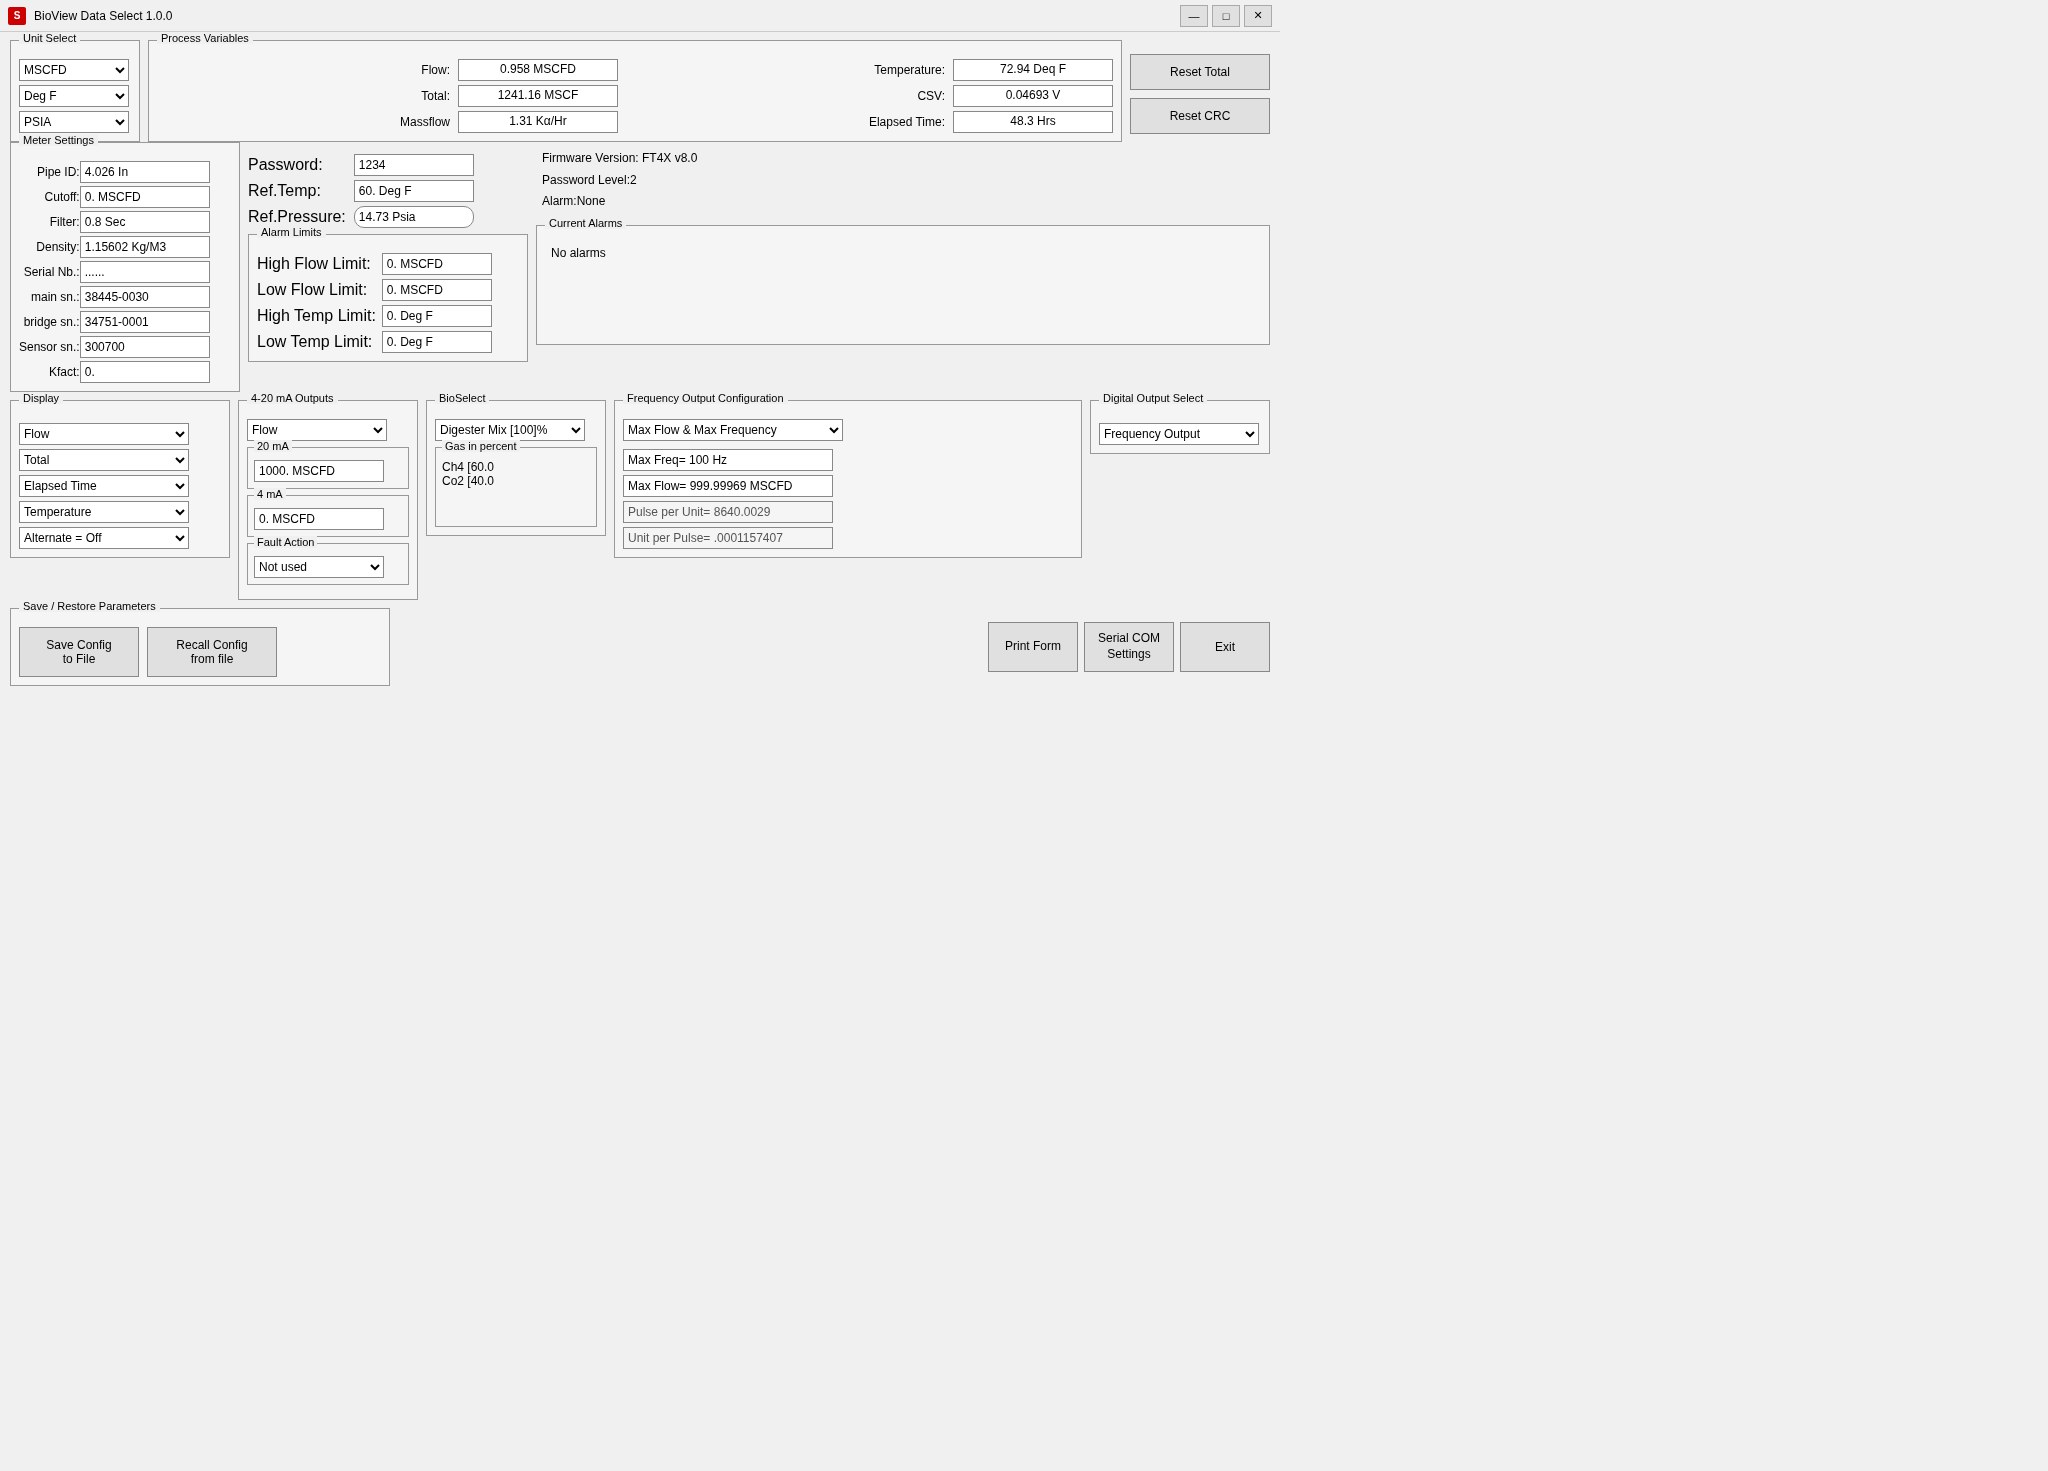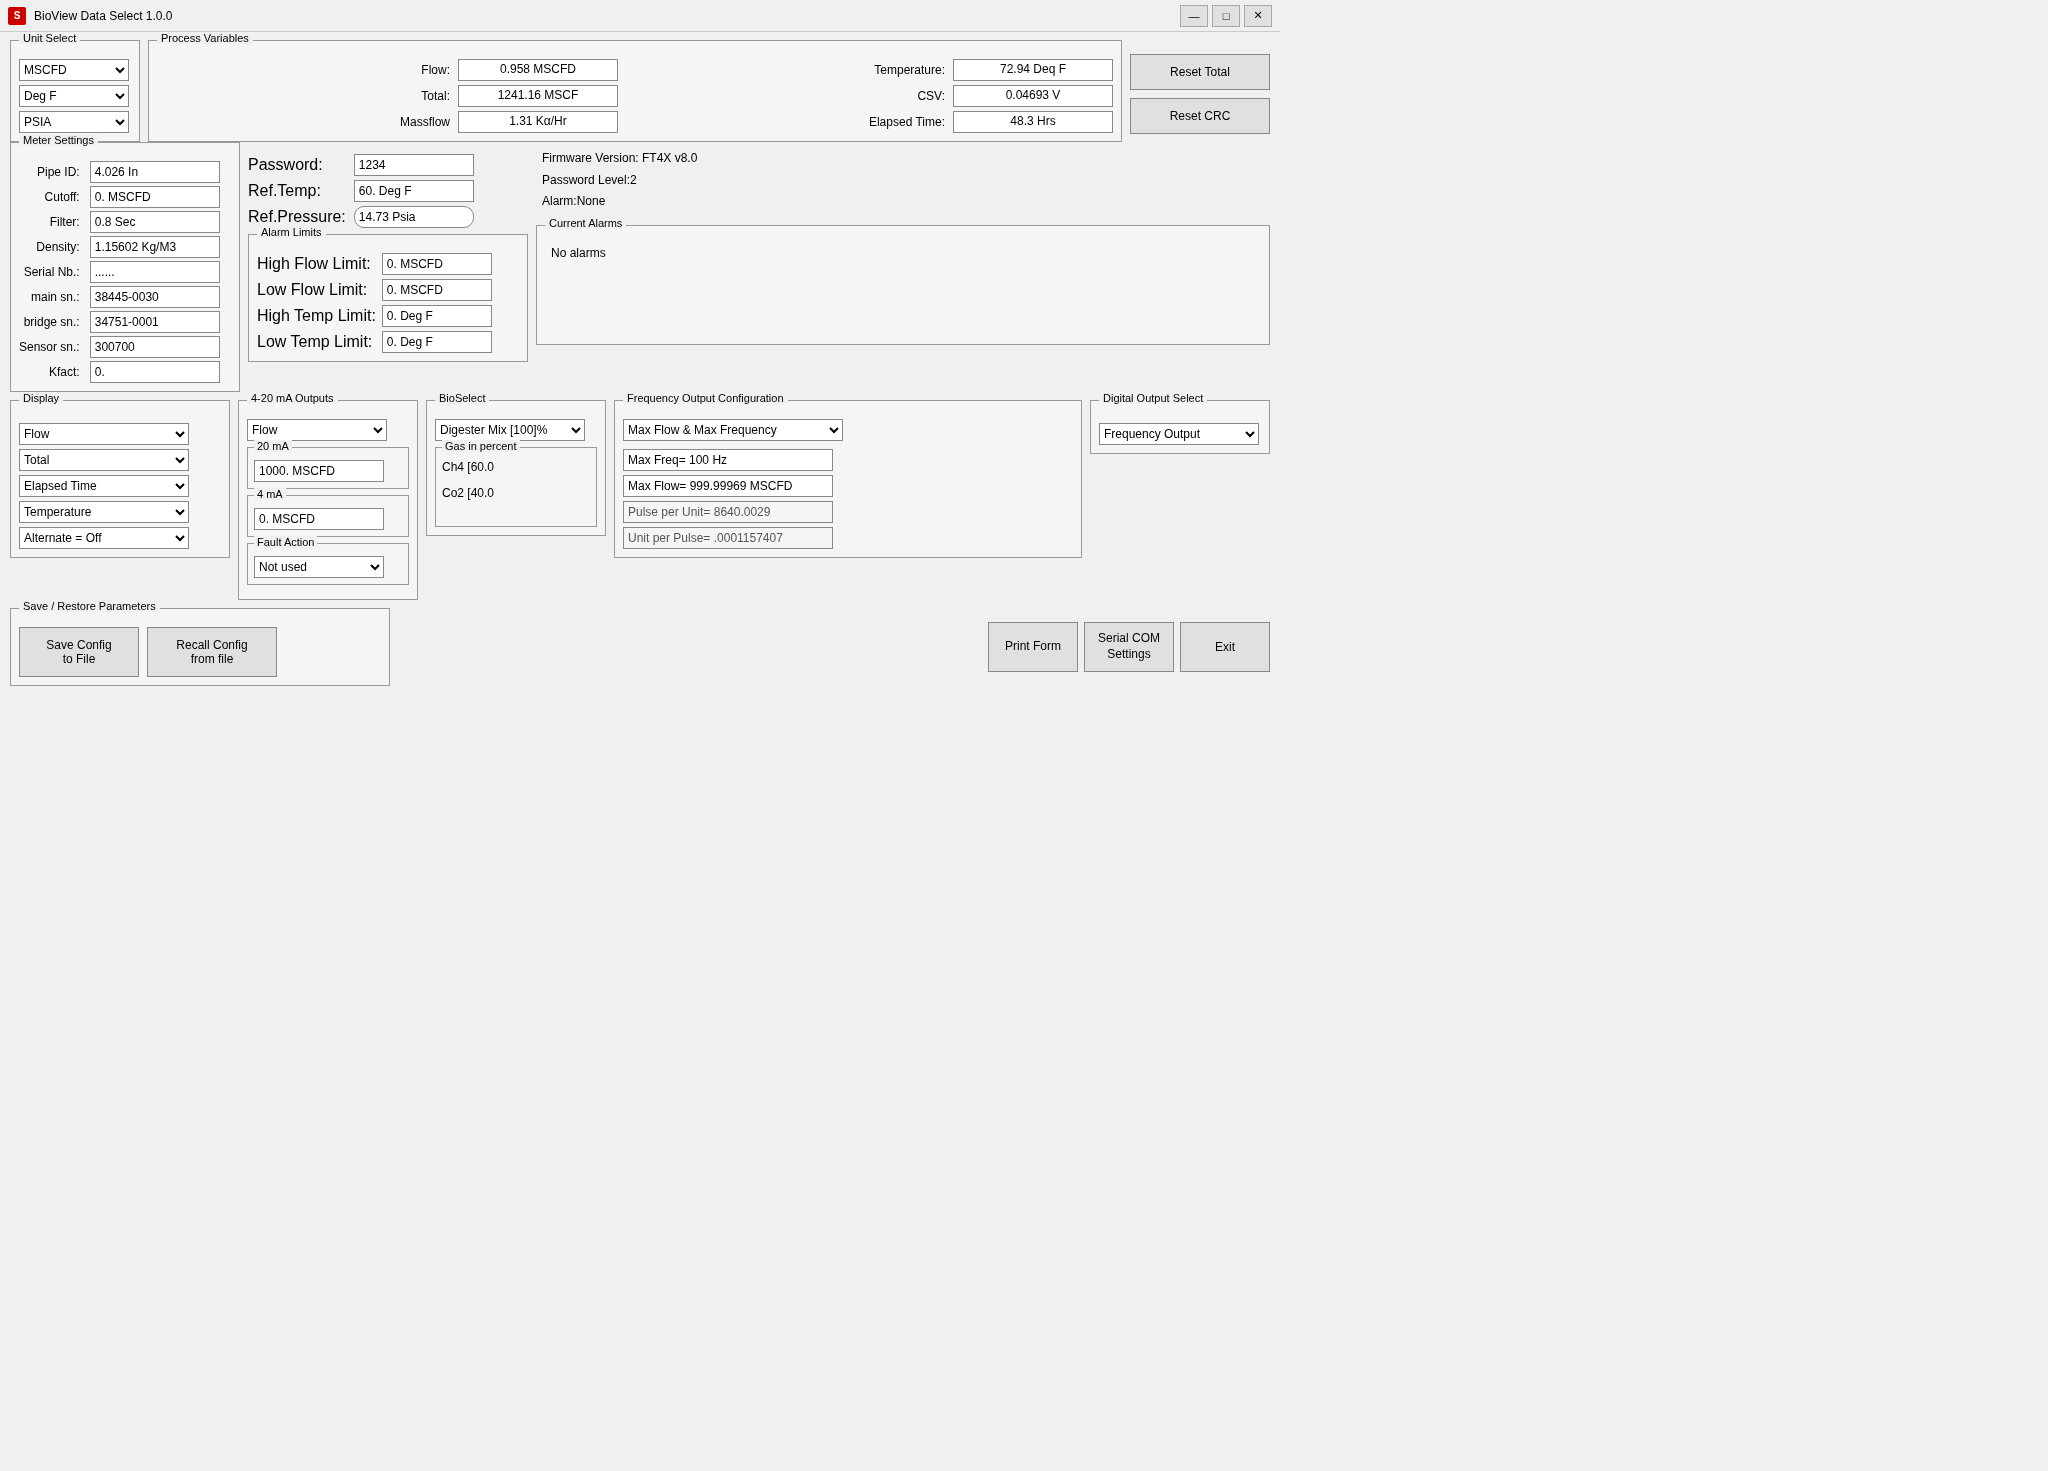--- a/index.html
+++ b/index.html
@@ -124,21 +124,21 @@
       gap: 8px;
       padding: 0 10px;
       align-items: flex-start;
     }
     .meter-settings-box {
       flex: 0 0 230px;
     }
     .meter-grid {
       display: grid;
       grid-template-columns: auto 1fr;
-      gap: 3px 10px;
+      gap: 3px 0;
       align-items: center;
       padding-top: 4px;
     }
     .meter-label { text-align: right; font-size: 12px; }
     .meter-input { width: 130px; }
 
     
     .middle-section {
       display: flex;
       flex-direction: column;
@@ -423,21 +423,21 @@
   </div>
 
   <div class="group-box bioselect-box">
     <span class="group-box-title">BioSelect</span>
     <div class="bio-inner">
       <select class="bio-select">
         <option>Digester Mix [100]%</option>
       </select>
       <div class="gas-percent-box">
         <span class="gas-percent-title">Gas in percent</span>
-        <div style="margin-bottom:12px;">Ch4 [60.0</div>
+        <div style="margin-bottom:0;">Ch4 [60.0</div>
         <div>Co2 [40.0</div>
       </div>
     </div>
   </div>
 
   <div class="group-box freq-box">
     <span class="group-box-title">Frequency Output Configuration</span>
     <div class="freq-inner">
       <select class="freq-select">
         <option>Max Flow &amp; Max Frequency</option>

